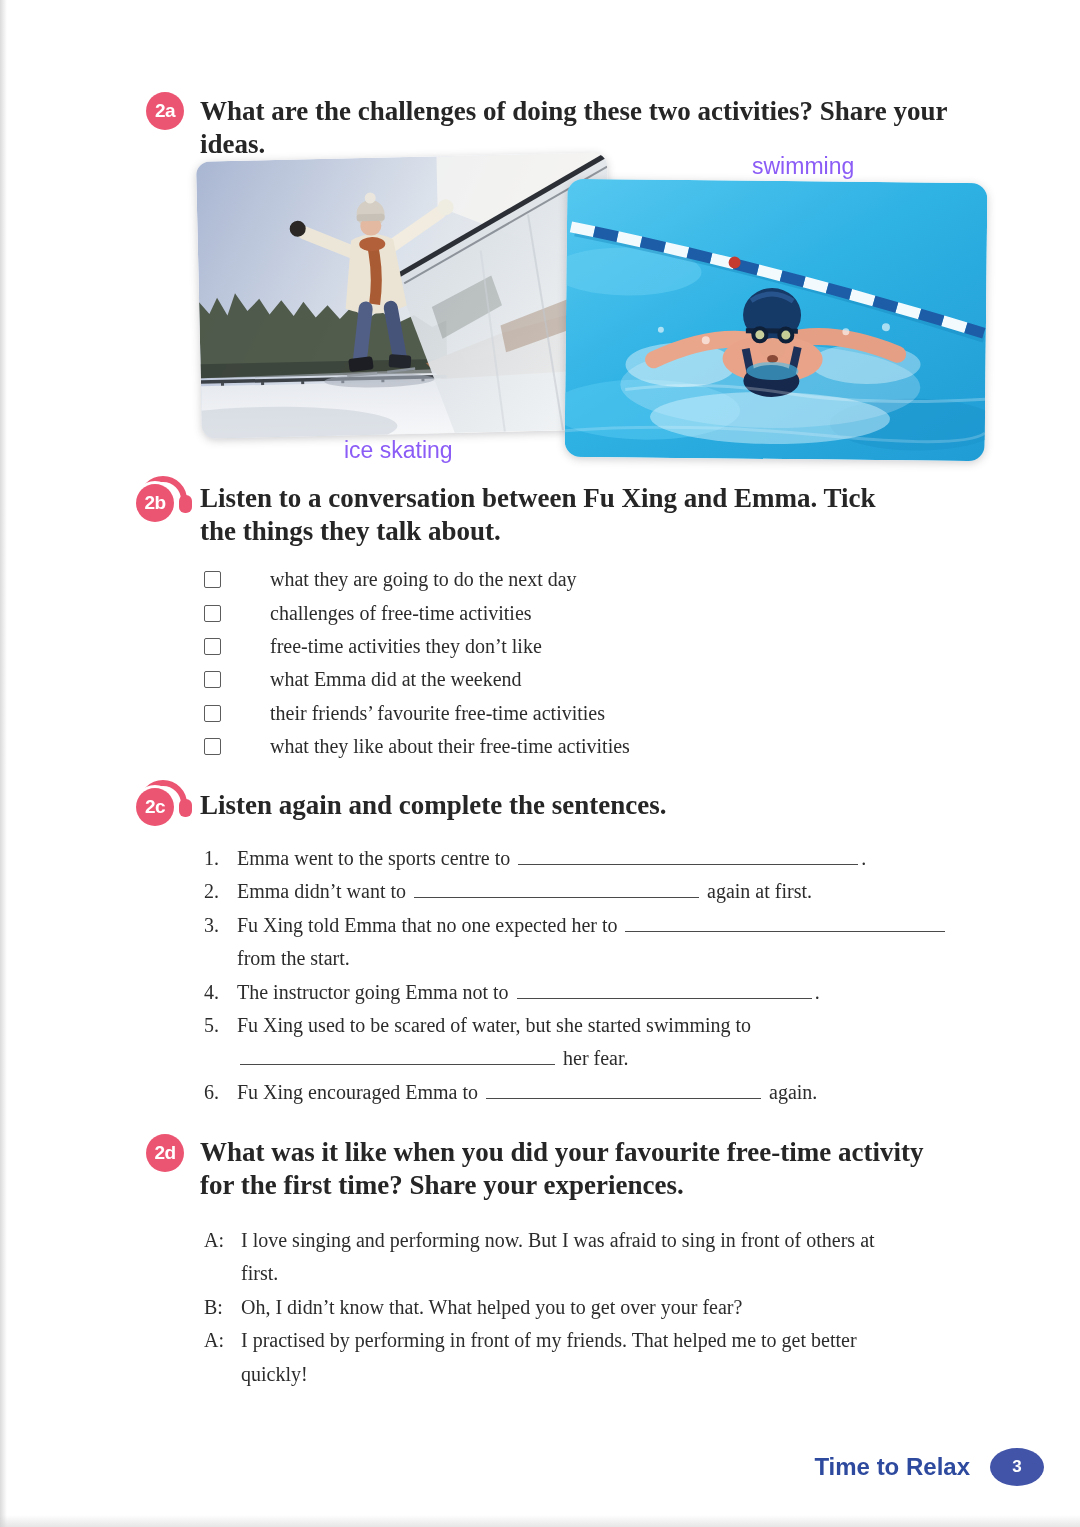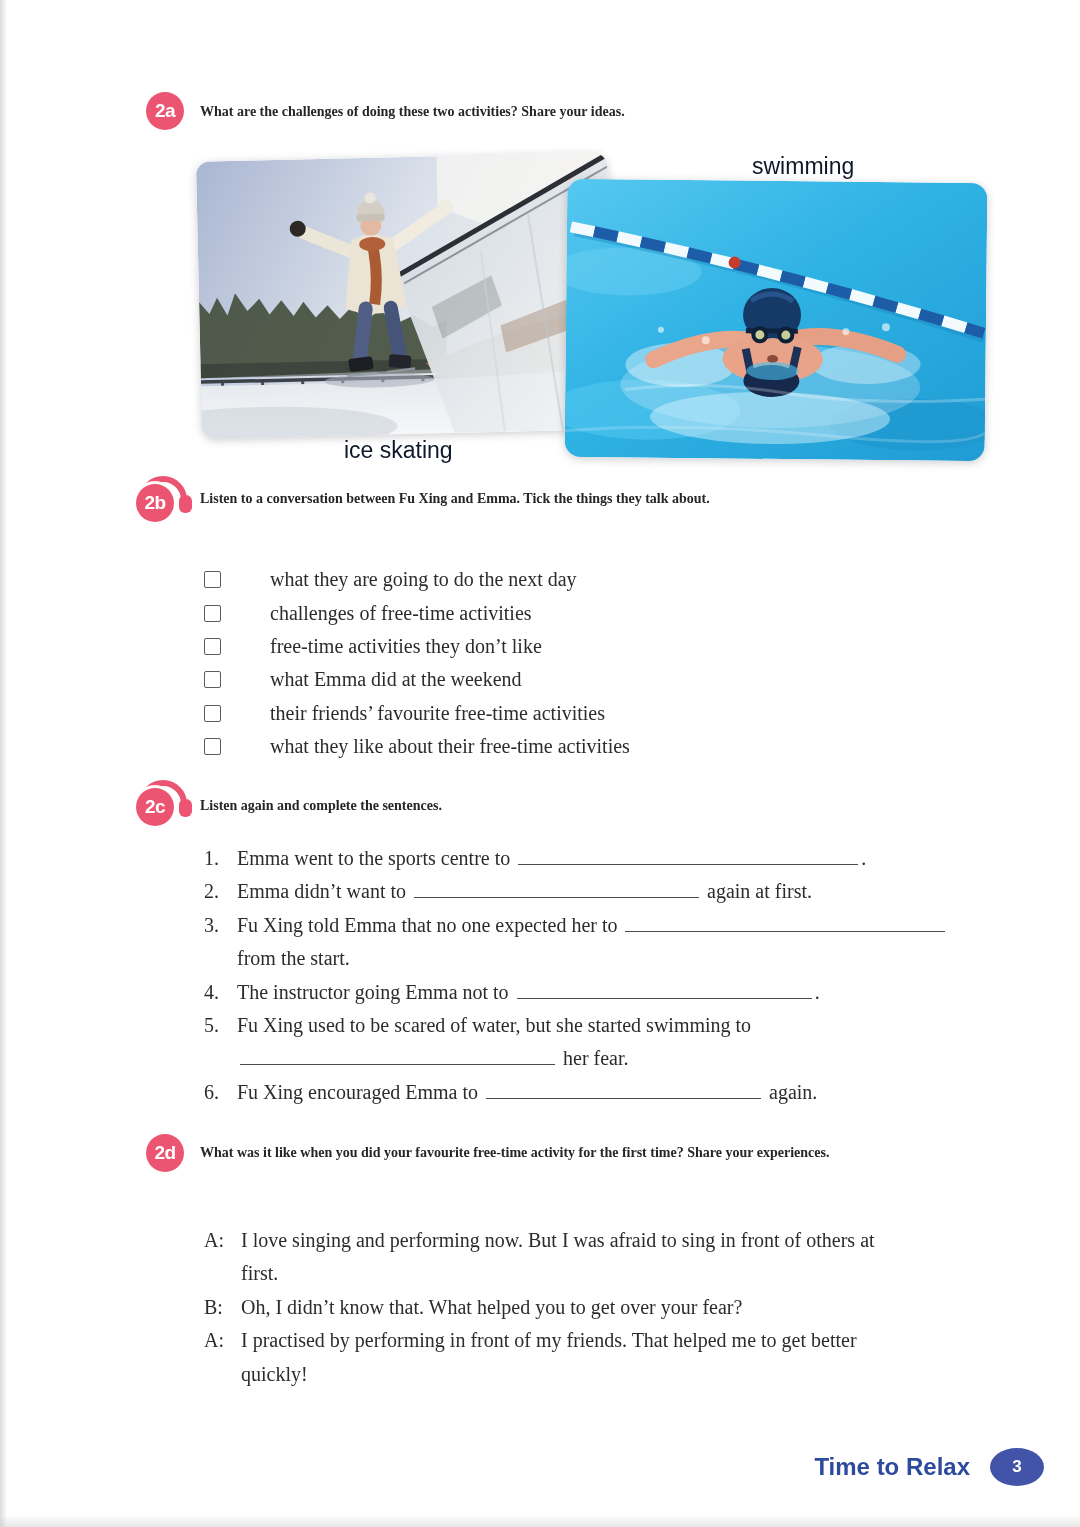--- a/index.html
+++ b/index.html
@@ -33,37 +33,37 @@
     letter-spacing:-0.5px;
   }
   .audio-badge { position:absolute; width:66px; height:60px; }
   .audio-badge svg { position:absolute; left:0; top:0; }
   .audio-badge .badge { position:absolute; left:6px; top:16px; box-shadow:0 0 0 3px #fff; }
 
   
   .heading {
     position:absolute;
     font-weight:700;
-    font-size:14px;
+    font-size:27px;
     line-height:33px;
     color:#262626;
   }
 
   
   .photo {
     position:absolute; overflow:hidden;
     box-shadow:0 2px 8px rgba(60,60,70,.25);
   }
   .photo svg { display:block; }
   #photo-ice  { left:199px; top:157px; width:411px; height:277px; border-radius:14px; transform:rotate(-1.3deg); z-index:1; }
   #photo-swim { left:566px; top:181px; width:420px; height:278px; border-radius:16px; transform:rotate(0.6deg); z-index:2; }
   .photo-label {
     position:absolute; z-index:3;
     font-family:"Liberation Sans", sans-serif;
-    font-size:23px; color:#0f172a;
+    font-size:23px; color:#8b5cf6;
   }
   #label-swimming    { left:752px; top:153px; }
   #label-ice-skating { left:344px; top:437px; }
 
   
   .checklist { position:absolute; left:204px; top:563px; }
   .check-item { height:33.4px; display:flex; align-items:center; font-size:20px; color:#2c2c2c;gap:32px; }
   .checkbox {
     width:17px; height:17px; flex:0 0 17px;
     border:1.7px solid #5c5c5c; border-radius:2px;

